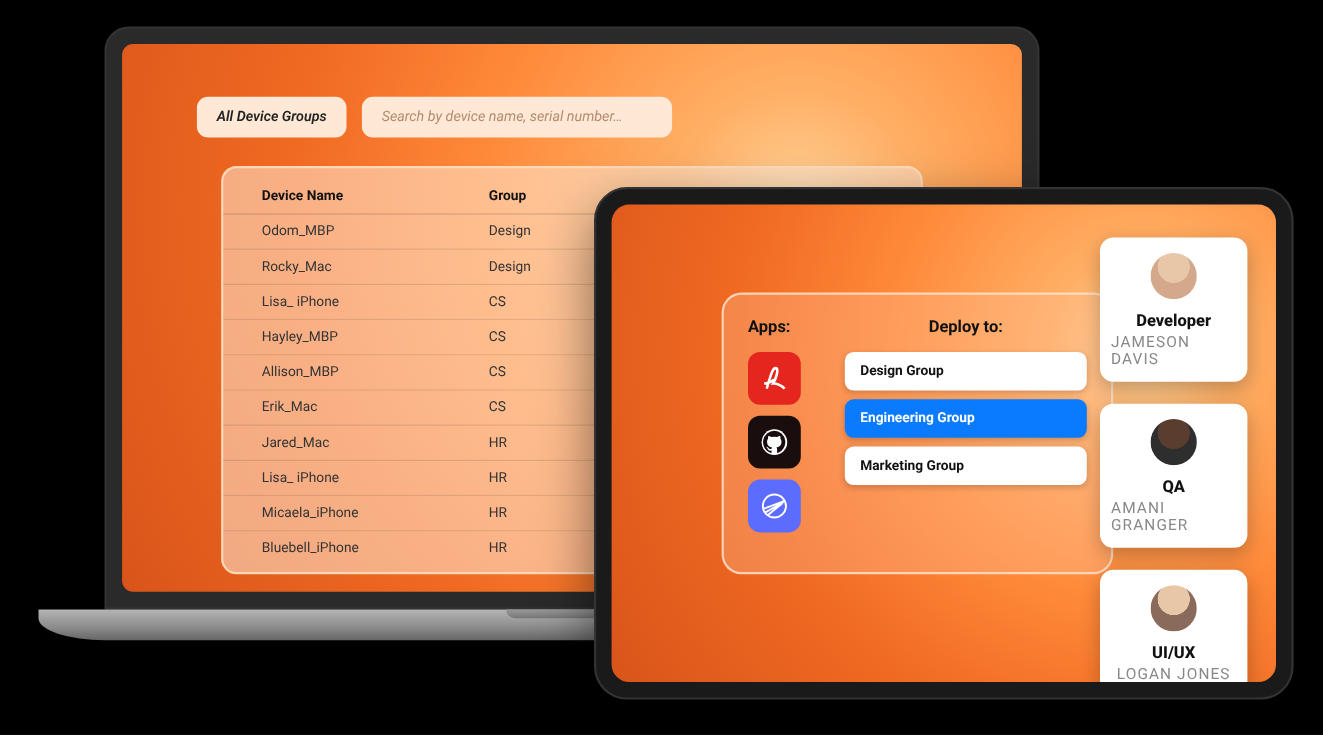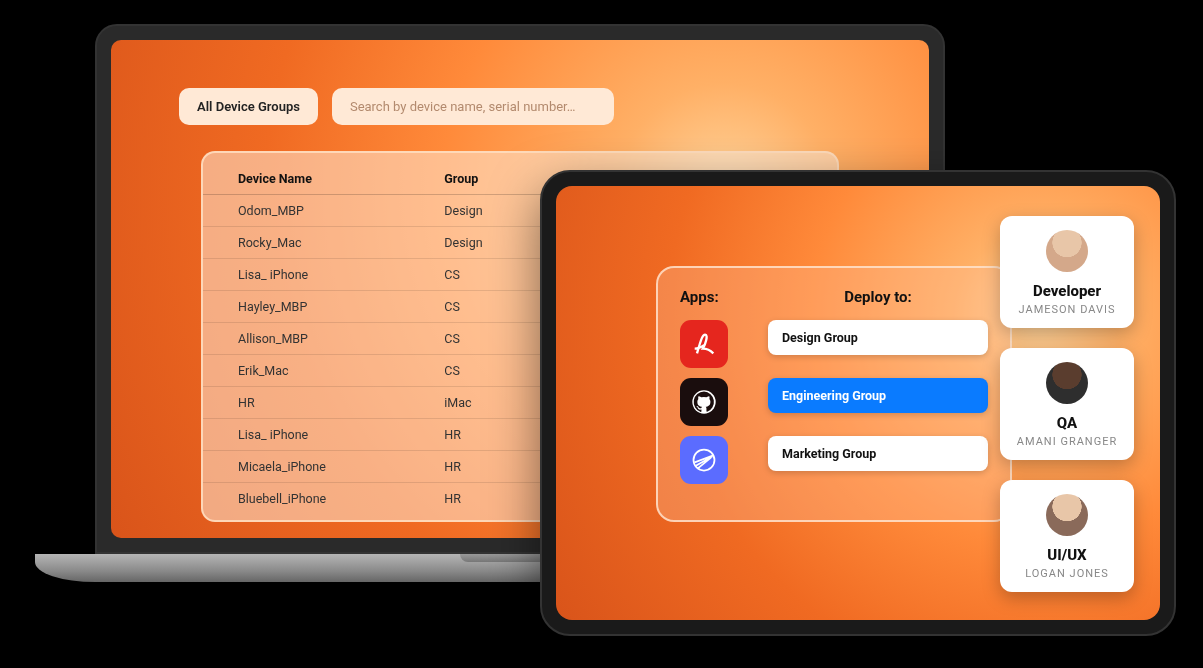--- a/index.html
+++ b/index.html
@@ -39,21 +39,21 @@
     }
     .laptop-inner {
       width: 100%;
       height: 100%;
       border-radius: 10px;
       background: radial-gradient(circle at 75% 30%, #ffd39a 0%, #ffb066 15%, #ff8a3a 40%, #f06a22 65%, #d9541a 100%);
       padding: 48px 40px 0 40px;
       overflow: hidden;
     }
 
-    .filter-row { display: flex; gap: 14px; margin-bottom: 26px; margin-left: 28px; }
+    .filter-row { display: flex; gap: 14px; margin-bottom: 26px; margin-left: 28px; font-style: italic; }
     .filter-chip {
       background: #ffe9d6;
       border-radius: 10px;
       padding: 11px 18px;
       font-size: 13px;
       font-weight: 600;
       color: #222;
       display:inline-flex; align-items:center;
     }
     .search-box {
@@ -129,21 +129,21 @@
       display:flex; align-items:center; justify-content:center;
       font-size:28px; color:#fff;
     }
     .ic-acrobat{ background:#e5261e; }
     .ic-github{ background:#1a0d0d; }
     .ic-linear{ background:#5b6cff; }
 
     .deploy-col{ display:flex; flex-direction:column; }
     .deploy-btn{
       background:#fff; color:#111; font-weight:700; font-size:12.5px;
-      border-radius:8px; padding:10px 14px; margin-bottom:23px;
+      border-radius:8px; padding:10px 14px; margin-bottom:8px;
       box-shadow: 0 2px 6px rgba(0,0,0,0.18);
     }
     .deploy-btn.active{ background:#0a7bff; color:#fff; }
 
     .user-cards{
       position:absolute;
       top: 30px; right: 26px;
       display:flex; flex-direction:column; gap:20px;
     }
     .user-card{
@@ -155,21 +155,21 @@
     }
     .avatar{
       width:42px; height:42px; border-radius:50%;
       margin-bottom:10px;
       background-size:cover; background-position:center;
     }
     .av1{ background: radial-gradient(circle at 50% 30%, #e8c6a8 40%, #d4a88a 41%), #f5d4c8; }
     .av2{ background: radial-gradient(circle at 50% 30%, #5a3d2e 40%, #2e2e2e 41%), #333; }
     .av3{ background: radial-gradient(circle at 50% 30%, #e8c6a8 40%, #8a6a5a 41%), #ddd; }
     .role{ font-weight:800; font-size:15px; color:#111; }
-    .uname{ font-size:11px; letter-spacing:1px; color:#888; margin-top:3px; text-transform:uppercase; }
+    .uname{ font-size:14px; letter-spacing:1px; color:#888; margin-top:3px; text-transform:uppercase; }
 
     
     svg{ width:28px; height:28px; }
   </style>
 </head>
 <body>
 
 <div class="laptop">
   <div class="laptop-screen">
     <div class="laptop-inner">
@@ -217,20 +217,21 @@
               <div>Macbook</div>
               <div>E</div>
             </div>
             <div class="trow">
               <div>Erik_Mac</div>
               <div>CS</div>
               <div>iMac</div>
               <div>E</div>
             </div>
             <div class="trow">
+              <div>Jared_Mac</div>
               <div>HR</div>
               <div>iMac</div>
               <div>E</div>
             </div>
             <div class="trow">
               <div>Lisa_ iPhone</div>
               <div>HR</div>
               <div>iPhone 12</div>
               <div>E</div>
             </div>

